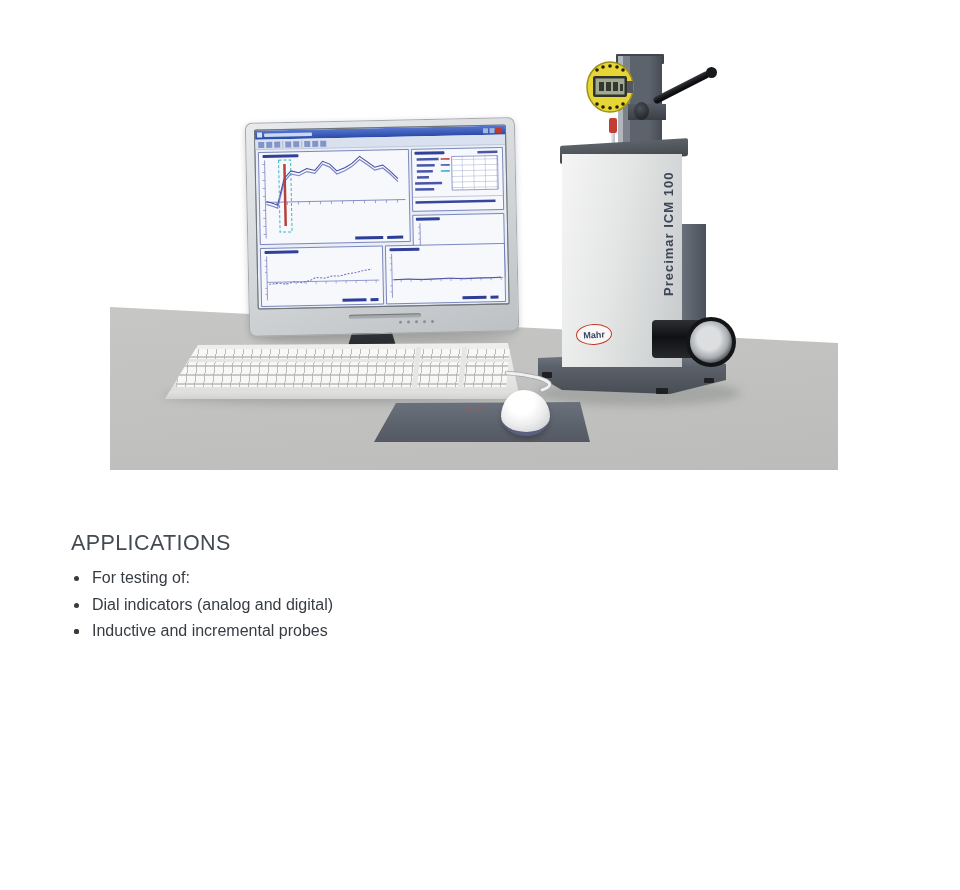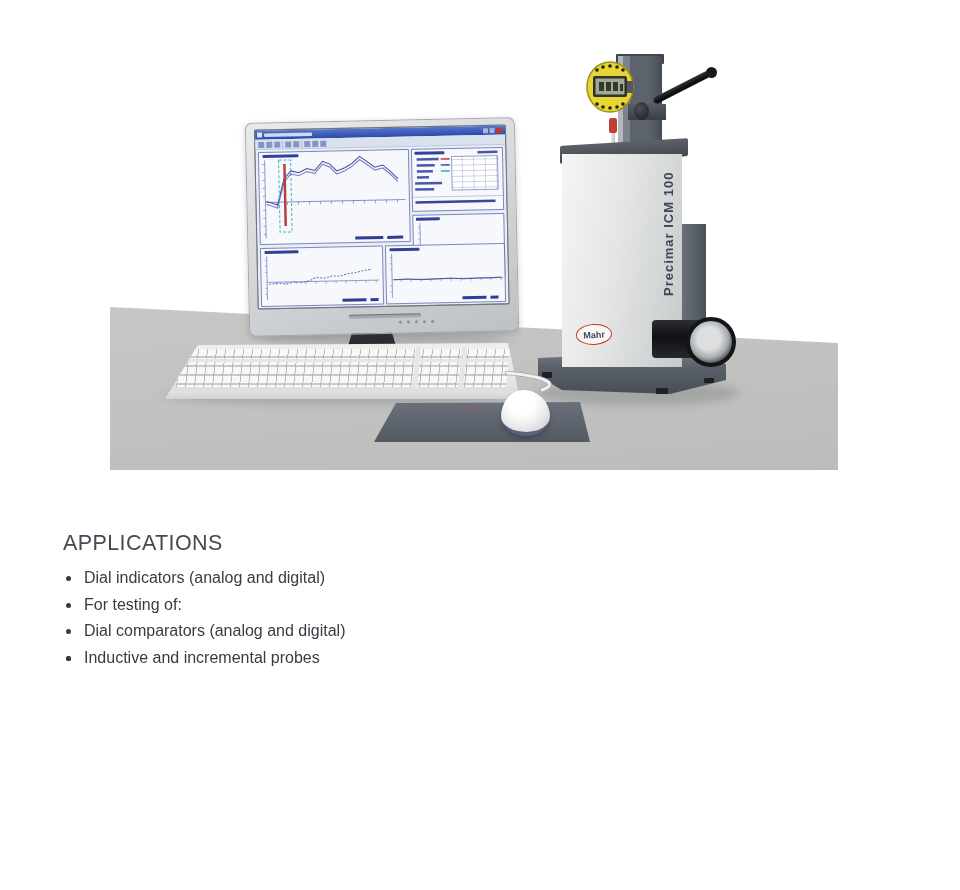--- a/index.html
+++ b/index.html
@@ -97,21 +97,21 @@
     border:1.5px solid #c0392b;display:flex;align-items:center;justify-content:center;
     transform:rotate(-3deg);}
   .mahr-logo span{position:static;font-size:9px;font-weight:bold;color:#39456a;}
   .dev-knob-body{left:542px;top:292px;width:50px;height:38px;border-radius:4px 0 0 4px;
     background:linear-gradient(180deg,#2c2e32,#101113 45%,#26282c 100%);}
   .dev-knob-face{left:576px;top:289px;width:42px;height:42px;border-radius:50%;
     border:4px solid #141517;
     background:radial-gradient(circle at 45% 42%,#dcdee0 0 34%,#a6aaae 58%,#303236 80%);}
 
   
-  .apps{position:absolute;left:63px;top:531px;width:420px;}
+  .apps{position:absolute;left:71px;top:531px;width:420px;}
   .apps h1{margin:0;font-size:21.5px;font-weight:400;letter-spacing:0.4px;color:#434a52;}
   .apps ul{list-style:none;margin:9px 0 0 0;padding:0;}
   .apps li{position:relative;padding-left:21px;font-size:16px;line-height:26.5px;color:#373c43;}
   .apps li::before{content:"";position:absolute;left:3px;top:11px;width:5px;height:5px;
     border-radius:50%;background:#373c43;}
   .apps .cont{padding-left:0;}
 </style>
 </head>
 <body>
 
@@ -313,27 +313,24 @@
     <path d="M17,10 C50,13 72,20 52,27" fill="none" stroke="#9da0a3" stroke-width="4.5" stroke-linecap="round"></path>
     <path d="M17,10 C50,13 72,20 52,27" fill="none" stroke="#eff0f1" stroke-width="3" stroke-linecap="round"></path>
   </svg>
   <div class="mouse"></div>
 </div>
 
 <div class="apps">
   <h1>APPLICATIONS</h1>
   <ul>
     <li>
-      <span>Dial indicators (analog and digital)</span>
-    </li>
-    <li>
       <span>For testing of:</span>
     </li>
     <li>
-      <span>Dial comparators (analog and digital)</span>
+      <span>Dial indicators (analog and digital)</span>
     </li>
     <li>
     </li>
     <li>
       <span>Inductive and incremental probes</span>
     </li>
   </ul>
 </div>
 
 </body></html>

